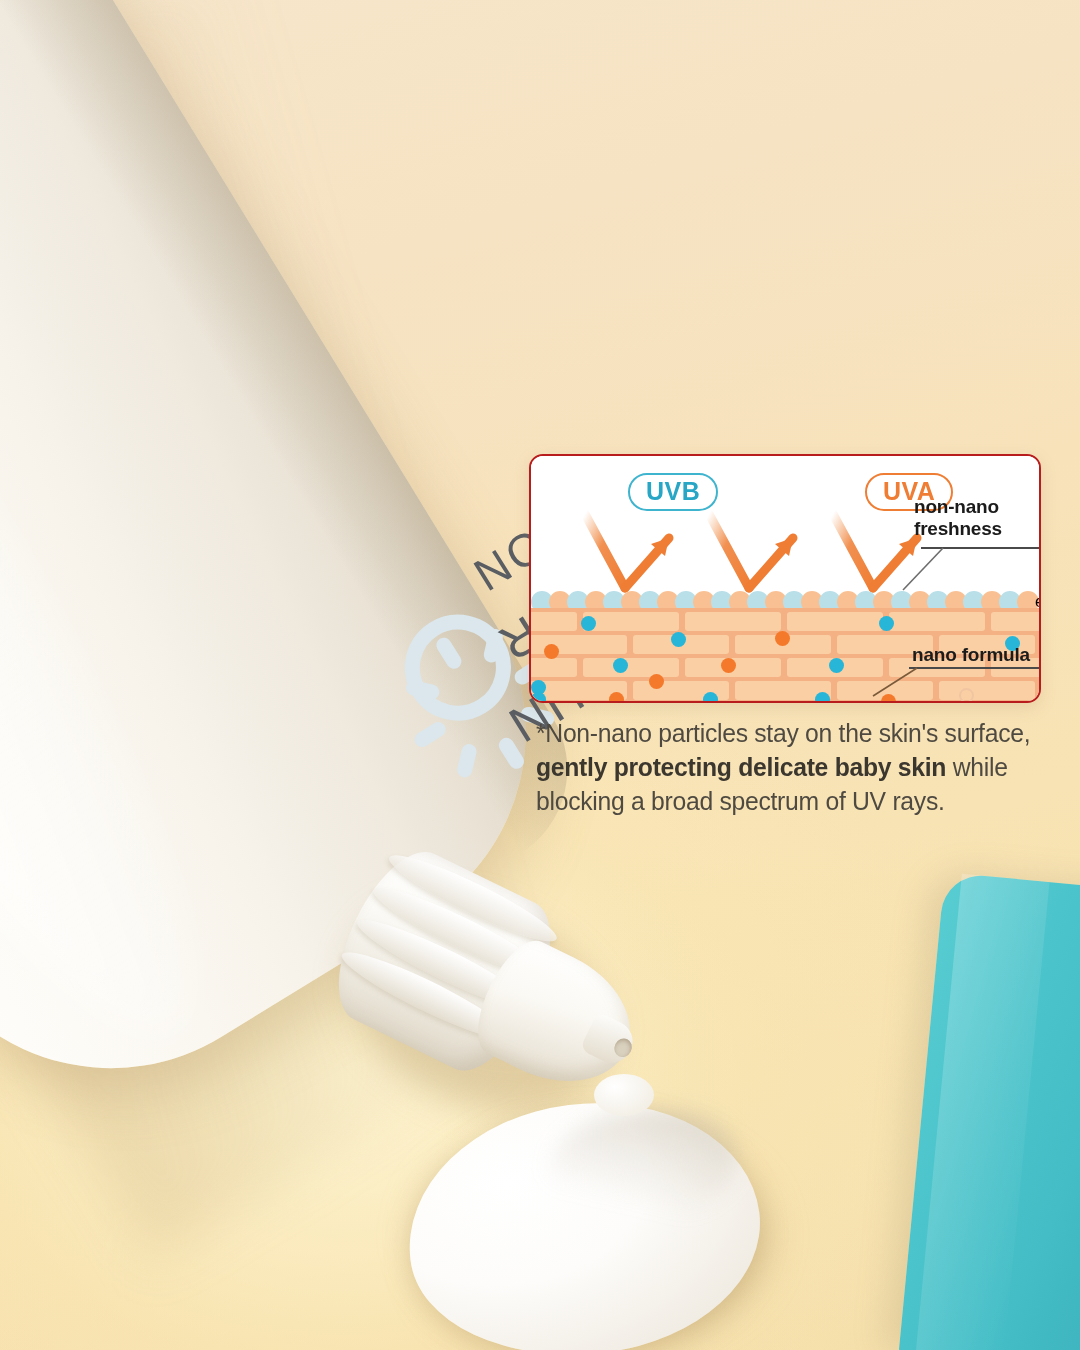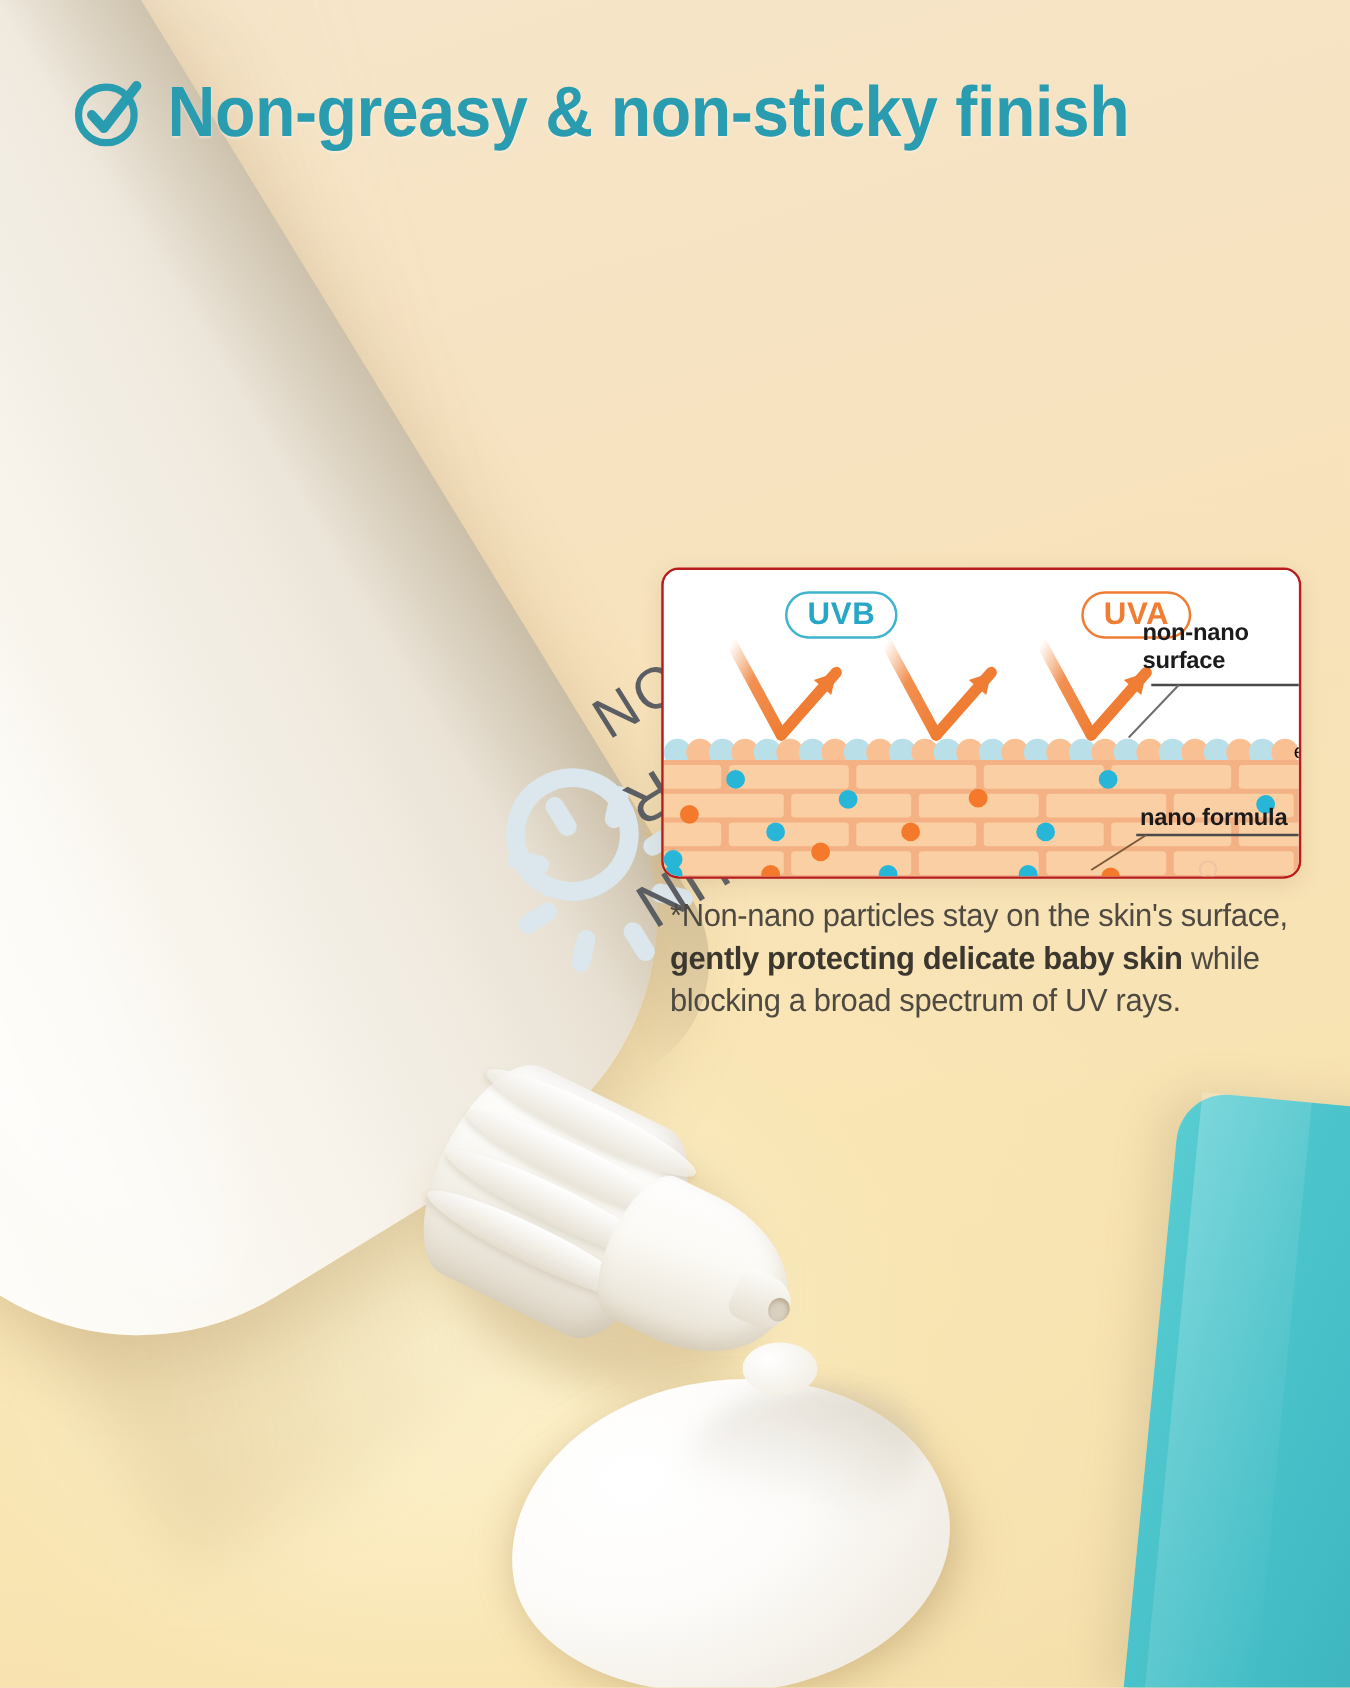--- a/index.html
+++ b/index.html
@@ -345,27 +345,20 @@
   <div class="blob-drop"></div>
 
   <div class="teal-prop">
     <div class="teal-sheen"></div>
   </div>
 
   <div class="bullets">
 
 
 
-    <div class="bullet">
-      <svg class="check-icon" viewBox="0 0 60 60">
-        <circle cx="28" cy="32" r="23" fill="none" stroke="#2a9cb0" stroke-width="6"></circle>
-        <path d="M16 32 L26 43 L53 8" fill="none" stroke="#2a9cb0" stroke-width="8" stroke-linecap="round" stroke-linejoin="round"></path>
-      </svg>
-      <div class="bullet-text">Non-greasy &amp; non-sticky finish</div>
-    </div>
 
 
   </div>
 
   <div class="uv-panel">
     <div class="uv-sky"></div>
 
     <div class="pill pill-uvb">UVB</div>
     <div class="pill pill-uva">UVA</div>
 
@@ -447,21 +440,21 @@
       <div class="nano o" style="left:78px;  top:84px;"></div>
       <div class="nano c" style="left:172px; top:84px;"></div>
       <div class="nano c" style="left:284x;  top:84px;"></div>
       <div class="nano c" style="left:284px; top:84px;"></div>
       <div class="nano o" style="left:350px; top:86px;"></div>
       <div class="nano hollow" style="left:428px; top:80px;"></div>
     </div>
 
     <div class="callout callout-nonnano">
       <div>non-nano</div>
-      <div>surface</div>
+      <div>freshness</div>
     </div>
     <div class="callout-rule" style="left:390px; top:91px; width:122px;"></div>
     <svg class="leader" style="left:368px; top:90px; width:46px; height:48px;" viewBox="0 0 46 48">
       <path d="M44 2 L4 44" stroke="#6d6d6d" stroke-width="1.6" fill="none"></path>
     </svg>
 
     <div class="callout callout-nano">nano formula</div>
     <div class="callout-rule" style="left:378px; top:211px; width:130px;"></div>
     <svg class="leader" style="left:336px; top:210px; width:52px; height:34px;" viewBox="0 0 52 34">
       <path d="M50 2 L6 30" stroke="#7a5a3a" stroke-width="1.6" fill="none"></path>

